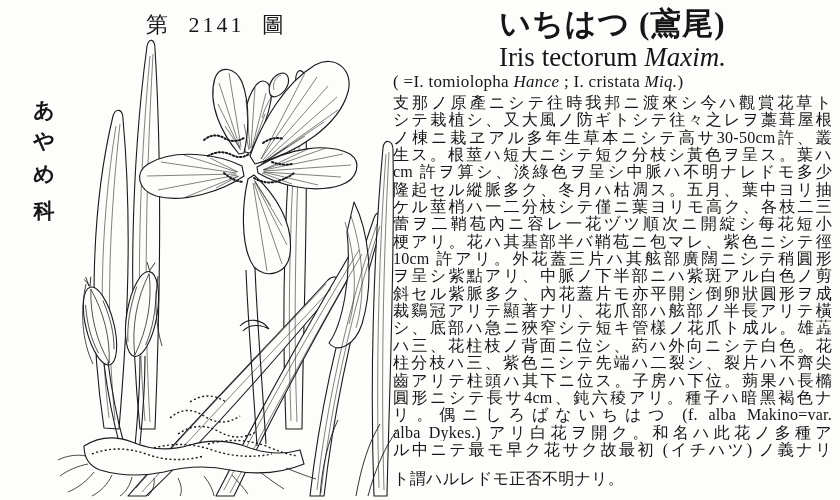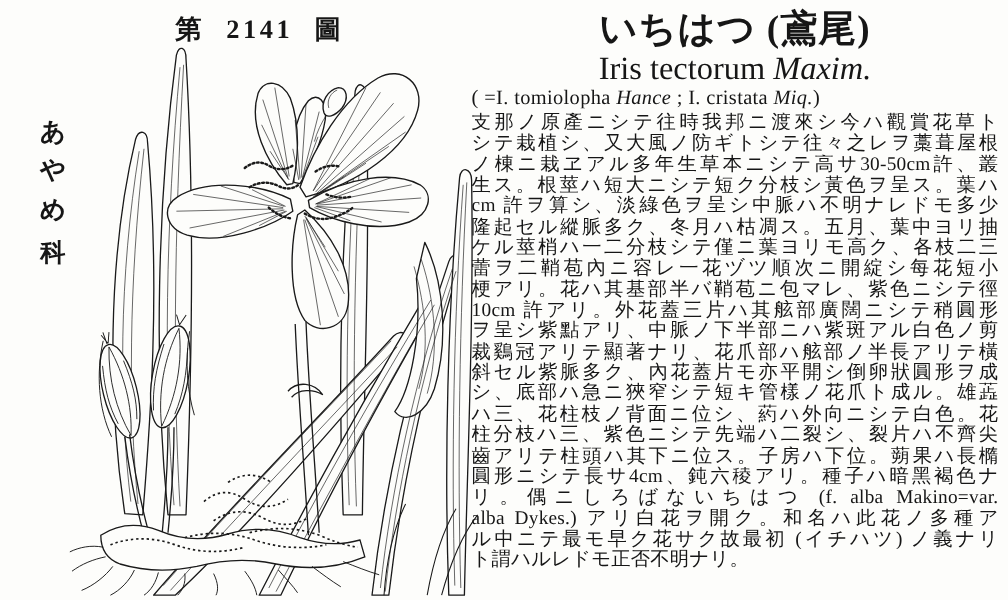--- a/index.html
+++ b/index.html
@@ -1,34 +1,34 @@
 <!DOCTYPE html>
 <html><head>
 <meta charset="utf-8">
 <style>
   html,body{margin:0;padding:0;}
   body{width:840px;height:500px;overflow:hidden;background:#fdfdfb;
        font-family:"Liberation Serif","DejaVu Serif",serif;color:#161616;}
   .page{position:relative;width:840px;height:500px;background:#fdfdfb;}
-  .figure-label{position:absolute;left:146px;top:10px;font-size:22px;font-weight:700;
+  .figure-label{position:absolute;left:146px;top:10px;font-size:22px;font-weight:400;
        letter-spacing:3px;word-spacing:9px;white-space:nowrap;}
   .family-vertical{position:absolute;left:30px;top:84px;writing-mode:vertical-rl;
        text-orientation:upright;font-size:21px;letter-spacing:9px;font-weight:600;}
   .illustration{position:absolute;left:58px;top:26px;}
   .text-column{position:absolute;left:393px;top:4px;width:439px;}
   .title-jp{font-size:31px;line-height:40px;font-weight:800;text-align:center;
        letter-spacing:1px;white-space:nowrap;}
   .title-latin{font-size:27px;line-height:27px;text-align:center;white-space:nowrap;}
   .title-latin .author{font-style:italic;}
   .synonym{font-size:17px;line-height:21px;white-space:nowrap;letter-spacing:.3px;}
   .synonym .it{font-style:italic;}
   .body-text{margin-top:2px;}
   .body-line{height:17.35px;line-height:17.35px;font-size:16.1px;
        text-align:justify;text-align-last:justify;letter-spacing:.2px;overflow:hidden;}
-  .body-line:last-child{text-align-last:left;}
+  .body-line:last-child{text-align-last:left;margin-top:12px;}
 </style>
 </head>
 <body>
 
 <div class="page">
 
   <div class="figure-label">第 2141 圖</div>
 
   <div class="family-vertical">あやめ科</div>
 
@@ -146,22 +146,22 @@
         <div class="body-line">シテ栽植シ、又大風ノ防ギトシテ往々之レヲ藁葺屋根</div>
         <div class="body-line">ノ棟ニ栽ヱアル多年生草本ニシテ高サ30-50cm許、叢</div>
         <div class="body-line">生ス。根莖ハ短大ニシテ短ク分枝シ黃色ヲ呈ス。葉ハ</div>
         <div class="body-line">cm 許ヲ算シ、淡綠色ヲ呈シ中脈ハ不明ナレドモ多少</div>
         <div class="body-line">隆起セル縱脈多ク、冬月ハ枯凋ス。五月、葉中ヨリ抽</div>
         <div class="body-line">ケル莖梢ハ一二分枝シテ僅ニ葉ヨリモ高ク、各枝二三</div>
         <div class="body-line">蕾ヲ二鞘苞內ニ容レ一花ヅツ順次ニ開綻シ每花短小</div>
         <div class="body-line">梗アリ。花ハ其基部半バ鞘苞ニ包マレ、紫色ニシテ徑</div>
         <div class="body-line">10cm 許アリ。外花蓋三片ハ其舷部廣闊ニシテ稍圓形</div>
         <div class="body-line">ヲ呈シ紫點アリ、中脈ノ下半部ニハ紫斑アル白色ノ剪</div>
+        <div class="body-line">斜セル紫脈多ク、內花蓋片モ亦平開シ倒卵狀圓形ヲ成</div>
         <div class="body-line">裁鷄冠アリテ顯著ナリ、花爪部ハ舷部ノ半長アリテ橫</div>
-        <div class="body-line">斜セル紫脈多ク、內花蓋片モ亦平開シ倒卵狀圓形ヲ成</div>
         <div class="body-line">シ、底部ハ急ニ狹窄シテ短キ管樣ノ花爪ト成ル。雄蕋</div>
         <div class="body-line">ハ三、花柱枝ノ背面ニ位シ、葯ハ外向ニシテ白色。花</div>
         <div class="body-line">柱分枝ハ三、紫色ニシテ先端ハ二裂シ、裂片ハ不齊尖</div>
         <div class="body-line">齒アリテ柱頭ハ其下ニ位ス。子房ハ下位。蒴果ハ長橢</div>
         <div class="body-line">圓形ニシテ長サ4cm、鈍六稜アリ。種子ハ暗黑褐色ナ</div>
         <div class="body-line">リ。偶ニしろばないちはつ (f. alba Makino=var.</div>
         <div class="body-line">alba Dykes.) アリ白花ヲ開ク。和名ハ此花ノ多種ア</div>
         <div class="body-line">ル中ニテ最モ早ク花サク故最初 (イチハツ) ノ義ナリ</div>
         <div class="body-line">ト謂ハルレドモ正否不明ナリ。</div>
       </div>

